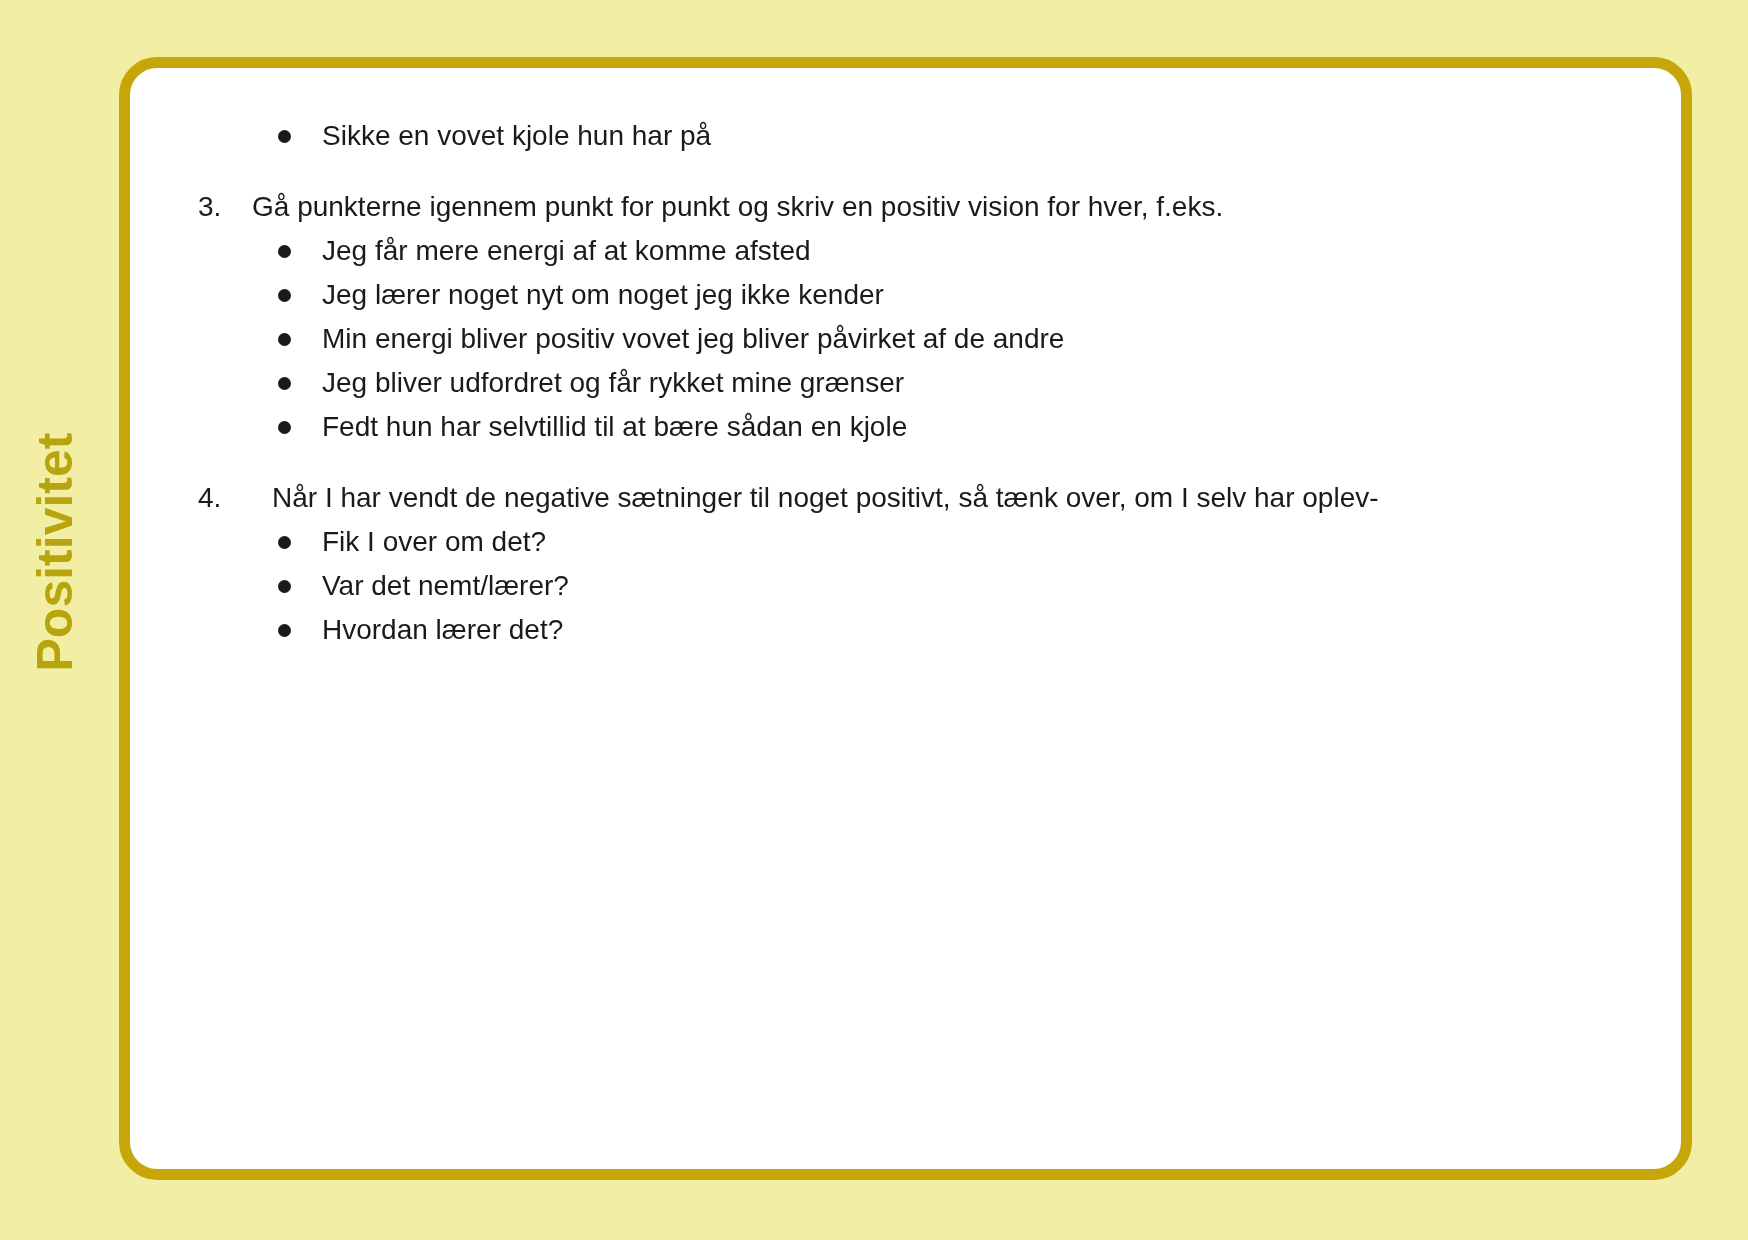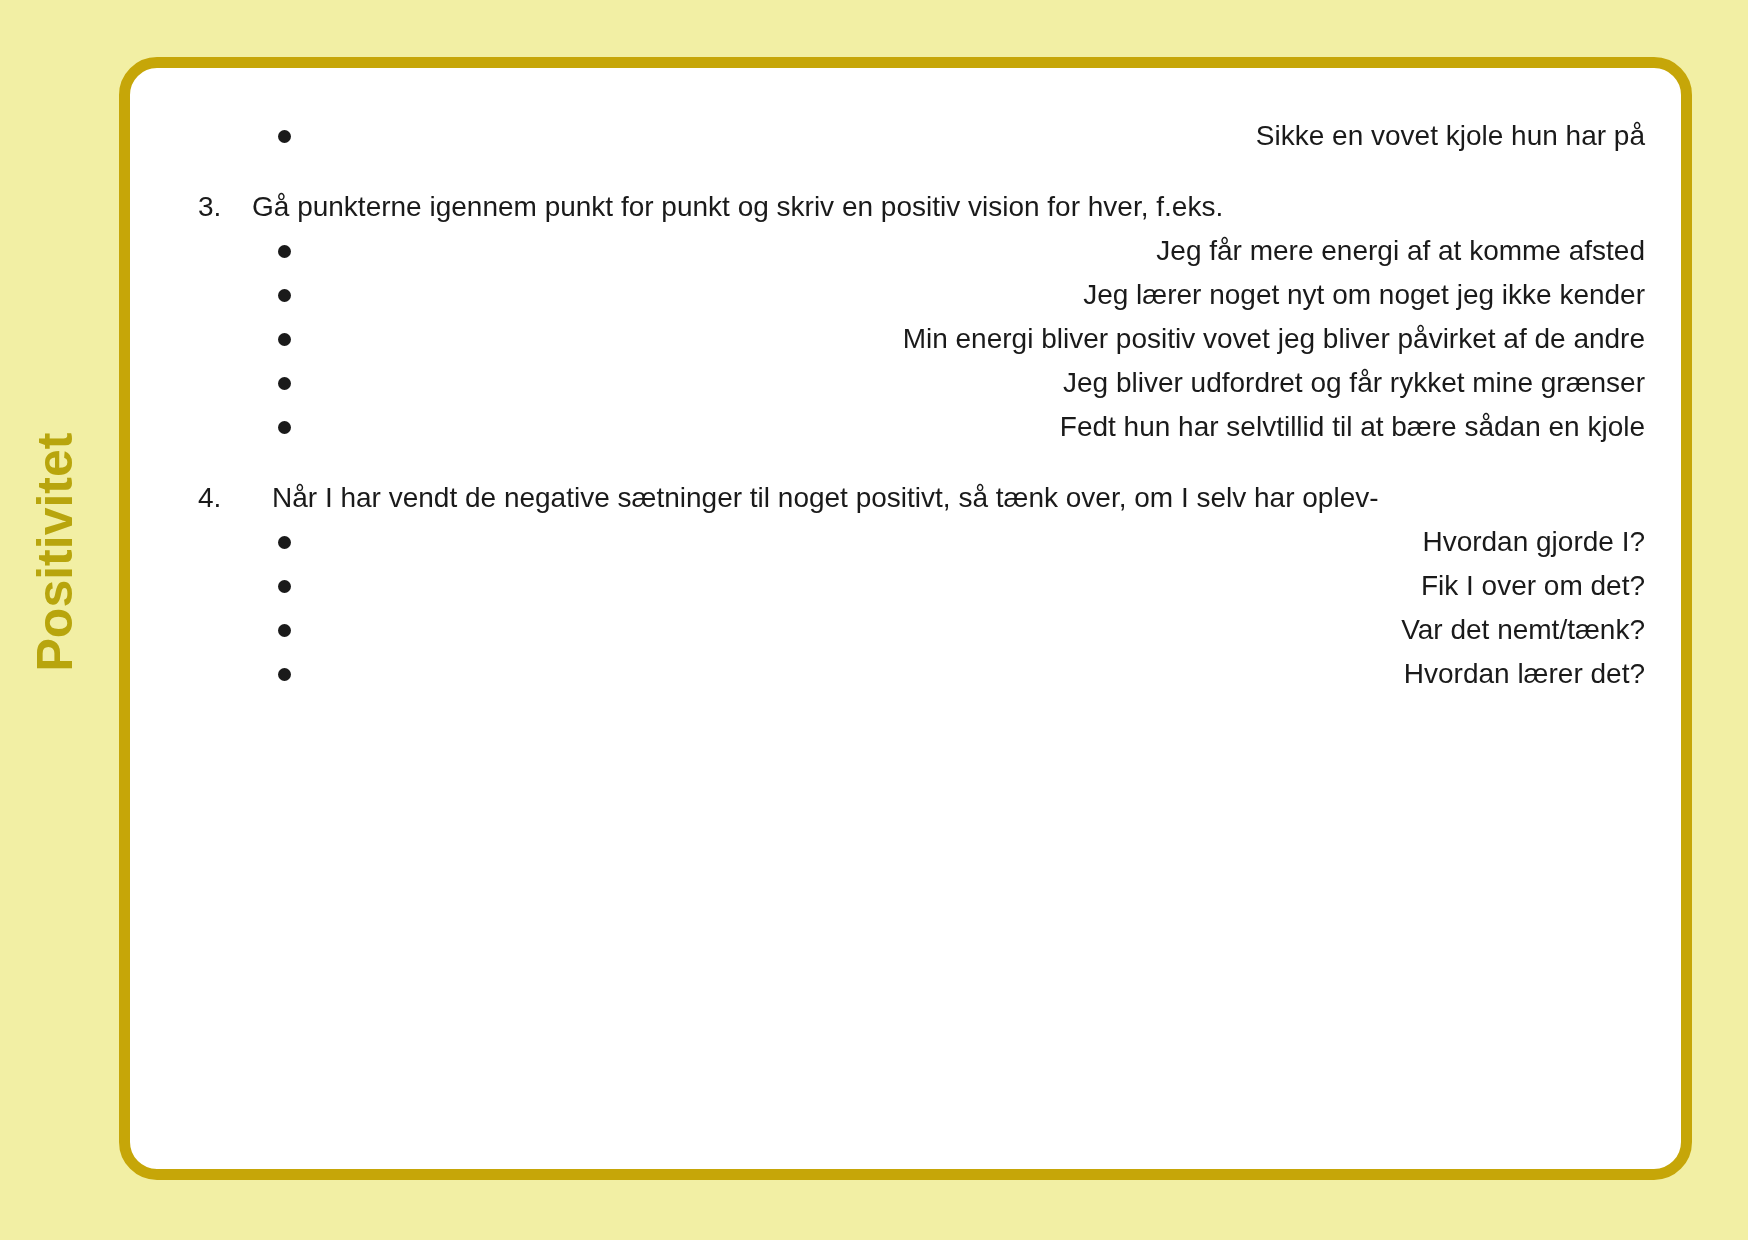--- a/index.html
+++ b/index.html
@@ -34,21 +34,21 @@
     position:absolute;left:68px;top:46px;right:36px;
   }
   .row{
     display:flex;align-items:flex-start;
     font-size:28px;line-height:44px;
   }
   .num{flex:0 0 54px;}
   .txt{flex:1 1 auto;}
   .lines{flex:1 1 auto;display:block;}
   .line{display:block;margin-left:20px;}
-  .bullet-row{padding-left:77px;text-align:right;}
+  .bullet-row{padding-left:77px;}
   .bul{flex:0 0 47px;position:relative;height:44px;}
   .bul::before{
     content:"";position:absolute;left:3px;top:16px;
     width:13px;height:13px;border-radius:50%;
     background:var(--text);
   }
   .para{margin-top:27px;}
 </style>
 </head>
 <body>
@@ -91,29 +91,25 @@
 
     <div class="row para">
       <span class="num">4.</span>
       <span class="lines">
         <span class="line">Når I har vendt de negative sætninger til noget positivt, så tænk over, om I selv har oplev-</span>
       </span>
     </div>
 
     <div class="row bullet-row">
       <span class="bul"></span>
-      <span class="txt">Hvordan gjorde I?</span>
-    </div>
-    <div class="row bullet-row">
-      <span class="bul"></span>
       <span class="txt">Fik I over om det?</span>
     </div>
     <div class="row bullet-row">
       <span class="bul"></span>
-      <span class="txt">Var det nemt/tænk?</span>
+      <span class="txt">Var det nemt/lærer?</span>
     </div>
     <div class="row bullet-row">
       <span class="bul"></span>
       <span class="txt">Hvordan lærer det?</span>
     </div>
 
   </div>
 </div>
 
 </body></html>

